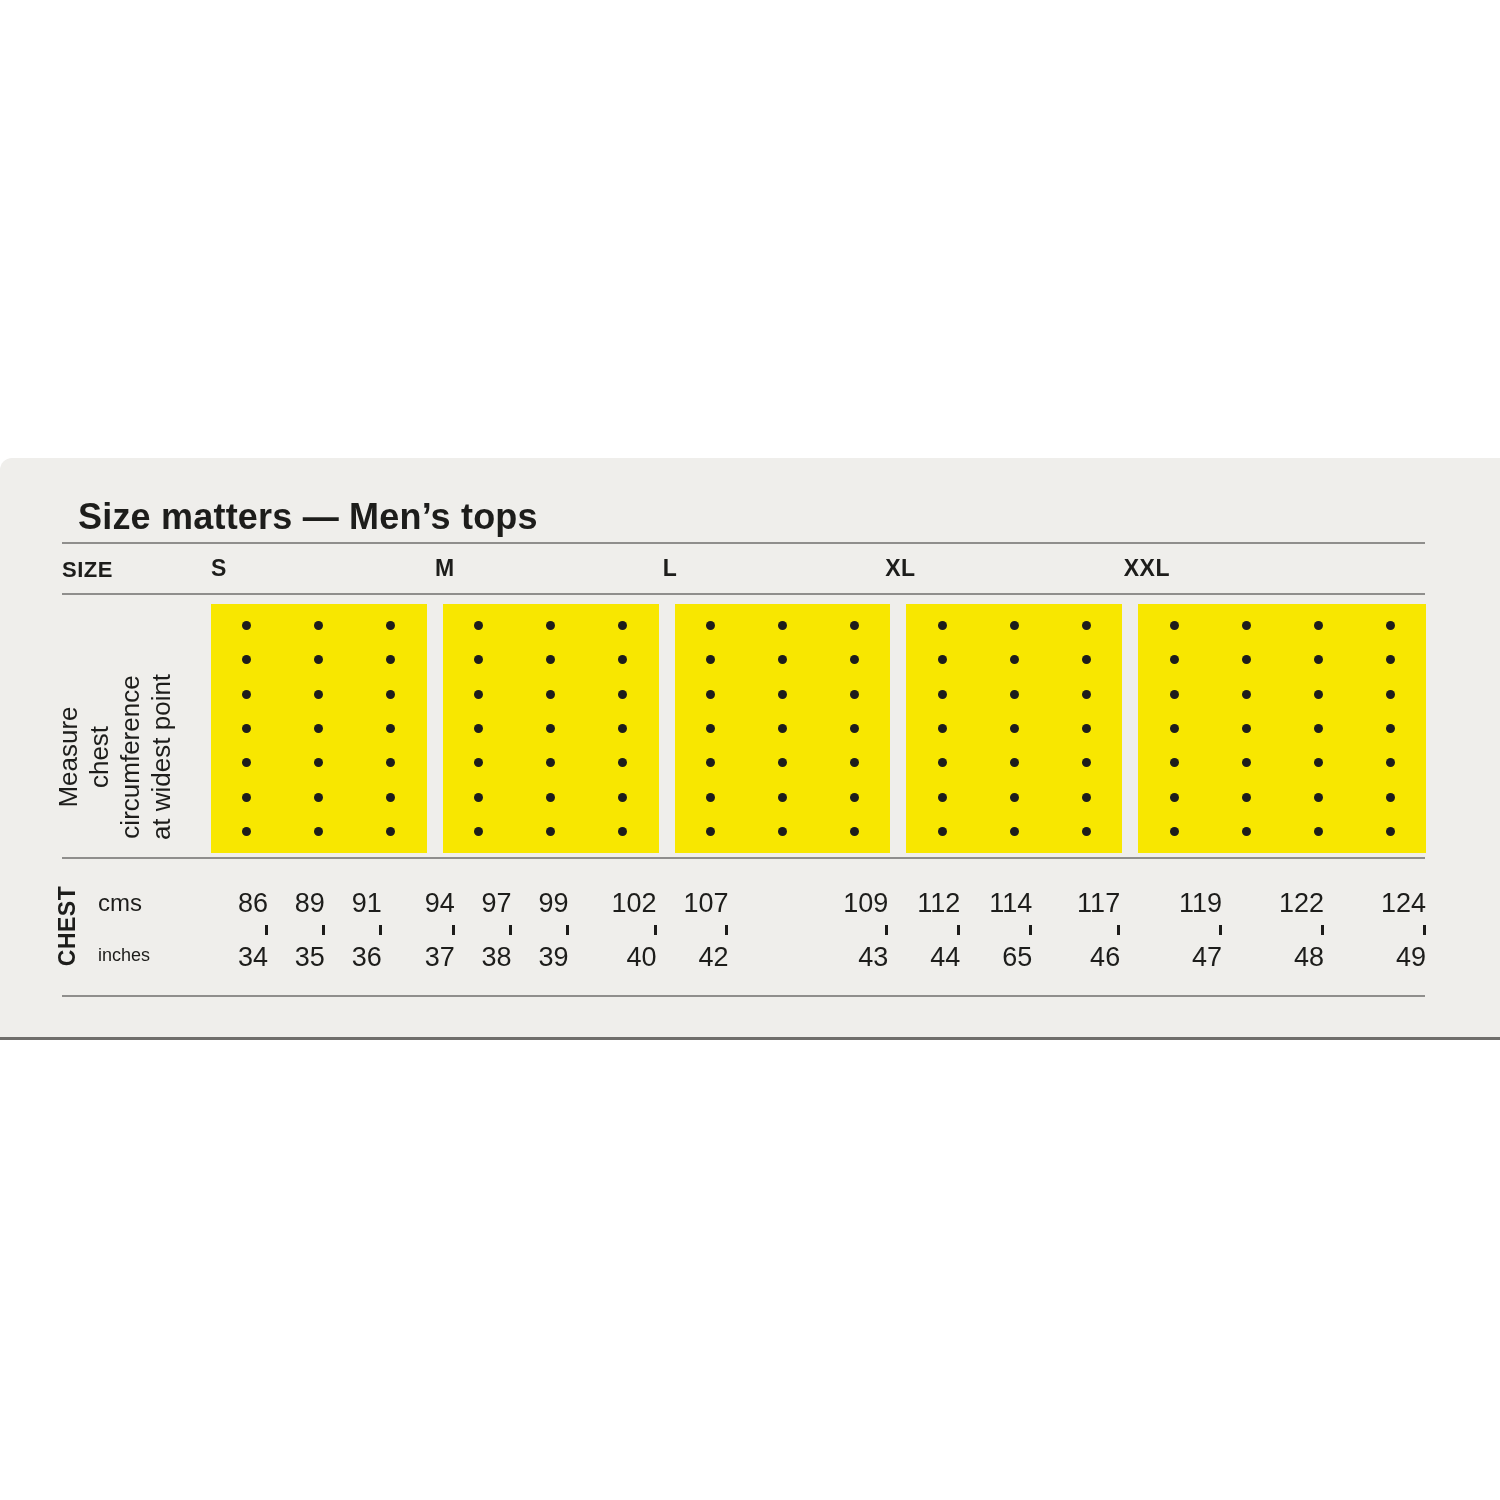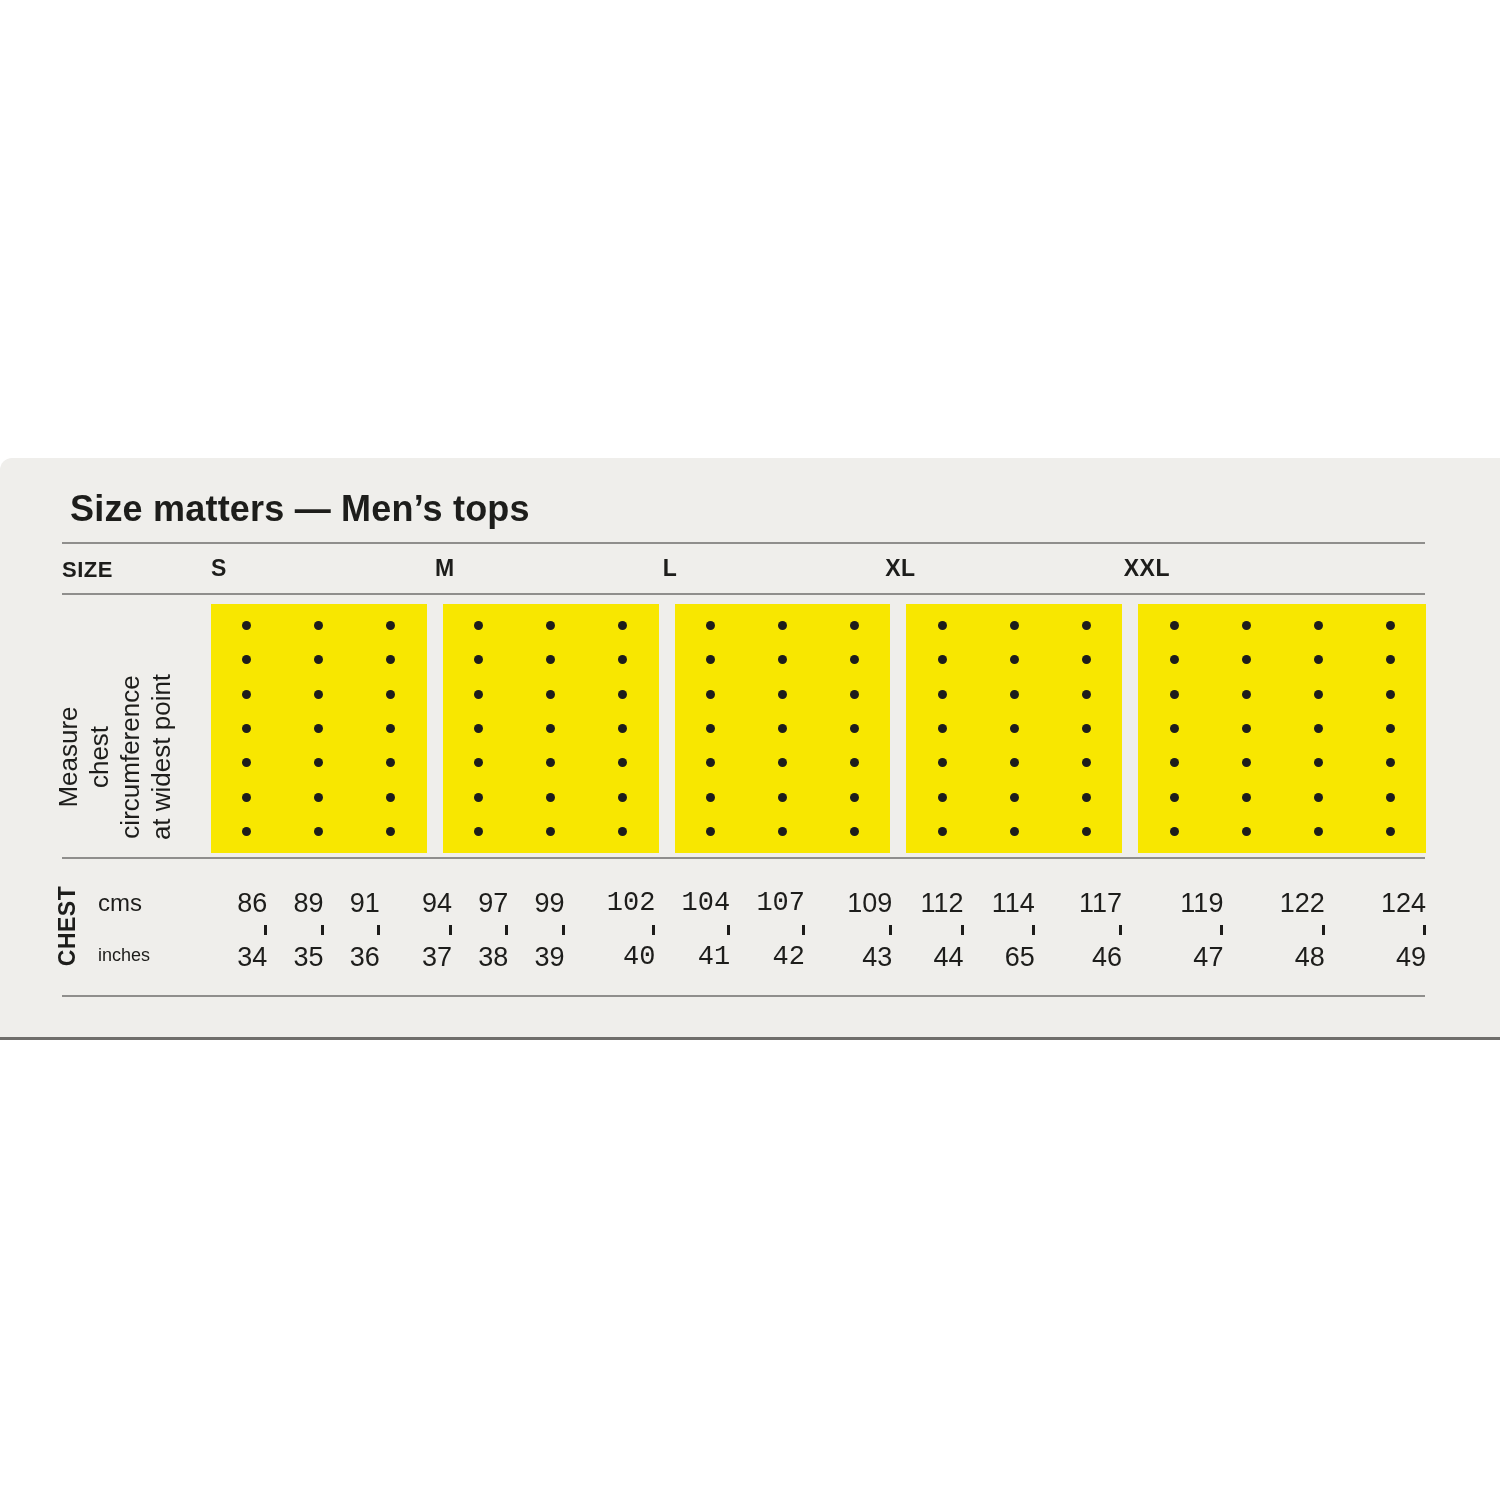--- a/index.html
+++ b/index.html
@@ -16,21 +16,21 @@
     font-family:"Liberation Sans","DejaVu Sans",sans-serif;color:var(--text);
   }
   #band{
     position:absolute;left:0;top:458px;width:1500px;height:579px;
     background:var(--card-bg);
     border-bottom:3px solid var(--edge);
     border-top-left-radius:12px;
   }
   #inner{position:absolute;left:62px;top:0;width:1363px;height:100%;}
   #title{
-    position:absolute;left:0;top:22px;margin:8px;
+    position:absolute;left:0;top:22px;margin:16px;
     font-size:36px;font-weight:bold;letter-spacing:0.2px;color:var(--text);
   }
   .rule{position:absolute;left:0;width:100%;height:2px;background:var(--line);}
   #rule1{top:84px;}
   #rule2{top:135px;}
   #rule3{top:399px;}
   #rule4{top:537px;}
   #size-label{
     position:absolute;left:0;top:84px;height:56px;display:flex;align-items:center;
     font-size:22px;font-weight:bold;letter-spacing:0.5px;
@@ -267,30 +267,25 @@
               <div class="num">97</div>
               <div class="tick"></div>
               <div class="num">38</div>
             </div>
             <div class="ncell">
               <div class="num">99</div>
               <div class="tick"></div>
               <div class="num">39</div>
             </div>
           </div>
-          <div class="ngroup" style="flex-grow: 3; grid-template-columns: repeat(3, 1fr); font-family: Liberation Mono, monospace;">
+          <div class="ngroup" style="flex-grow: 3; grid-template-columns: repeat(3, 1fr);">
             <div class="ncell">
               <div class="num">102</div>
               <div class="tick"></div>
               <div class="num">40</div>
-            </div>
-            <div class="ncell">
-              <div class="num">104</div>
-              <div class="tick"></div>
-              <div class="num">41</div>
             </div>
             <div class="ncell">
               <div class="num">107</div>
               <div class="tick"></div>
               <div class="num">42</div>
             </div>
           </div>
           <div class="ngroup" style="flex-grow: 3; grid-template-columns: repeat(3, 1fr);">
             <div class="ncell">
               <div class="num">109</div>

